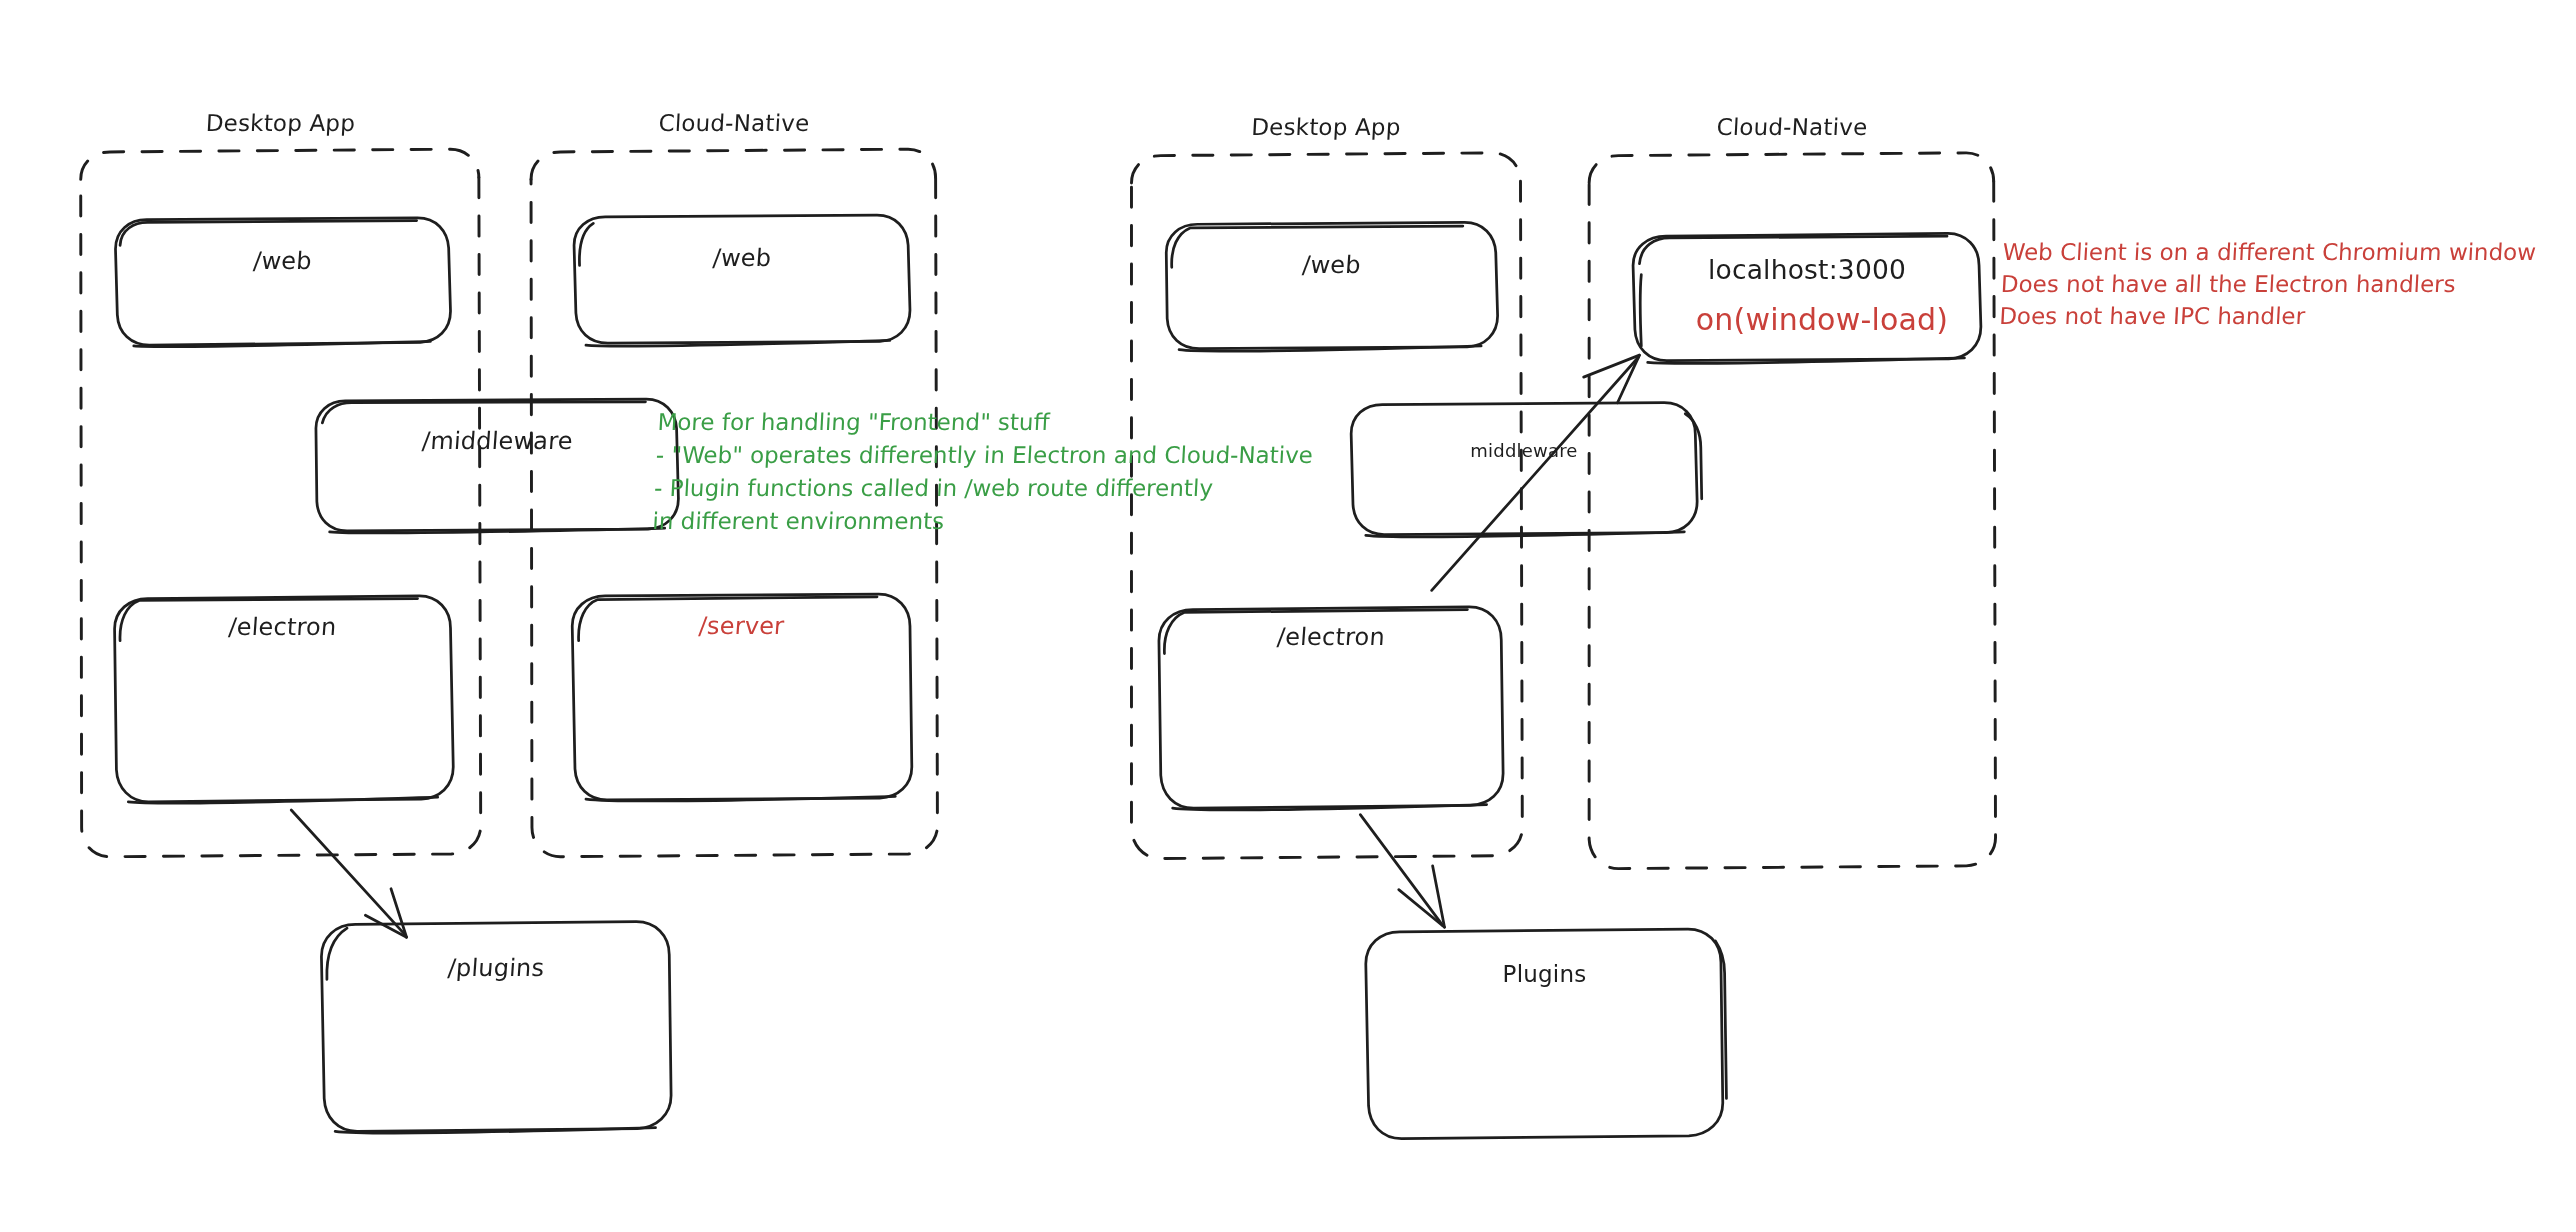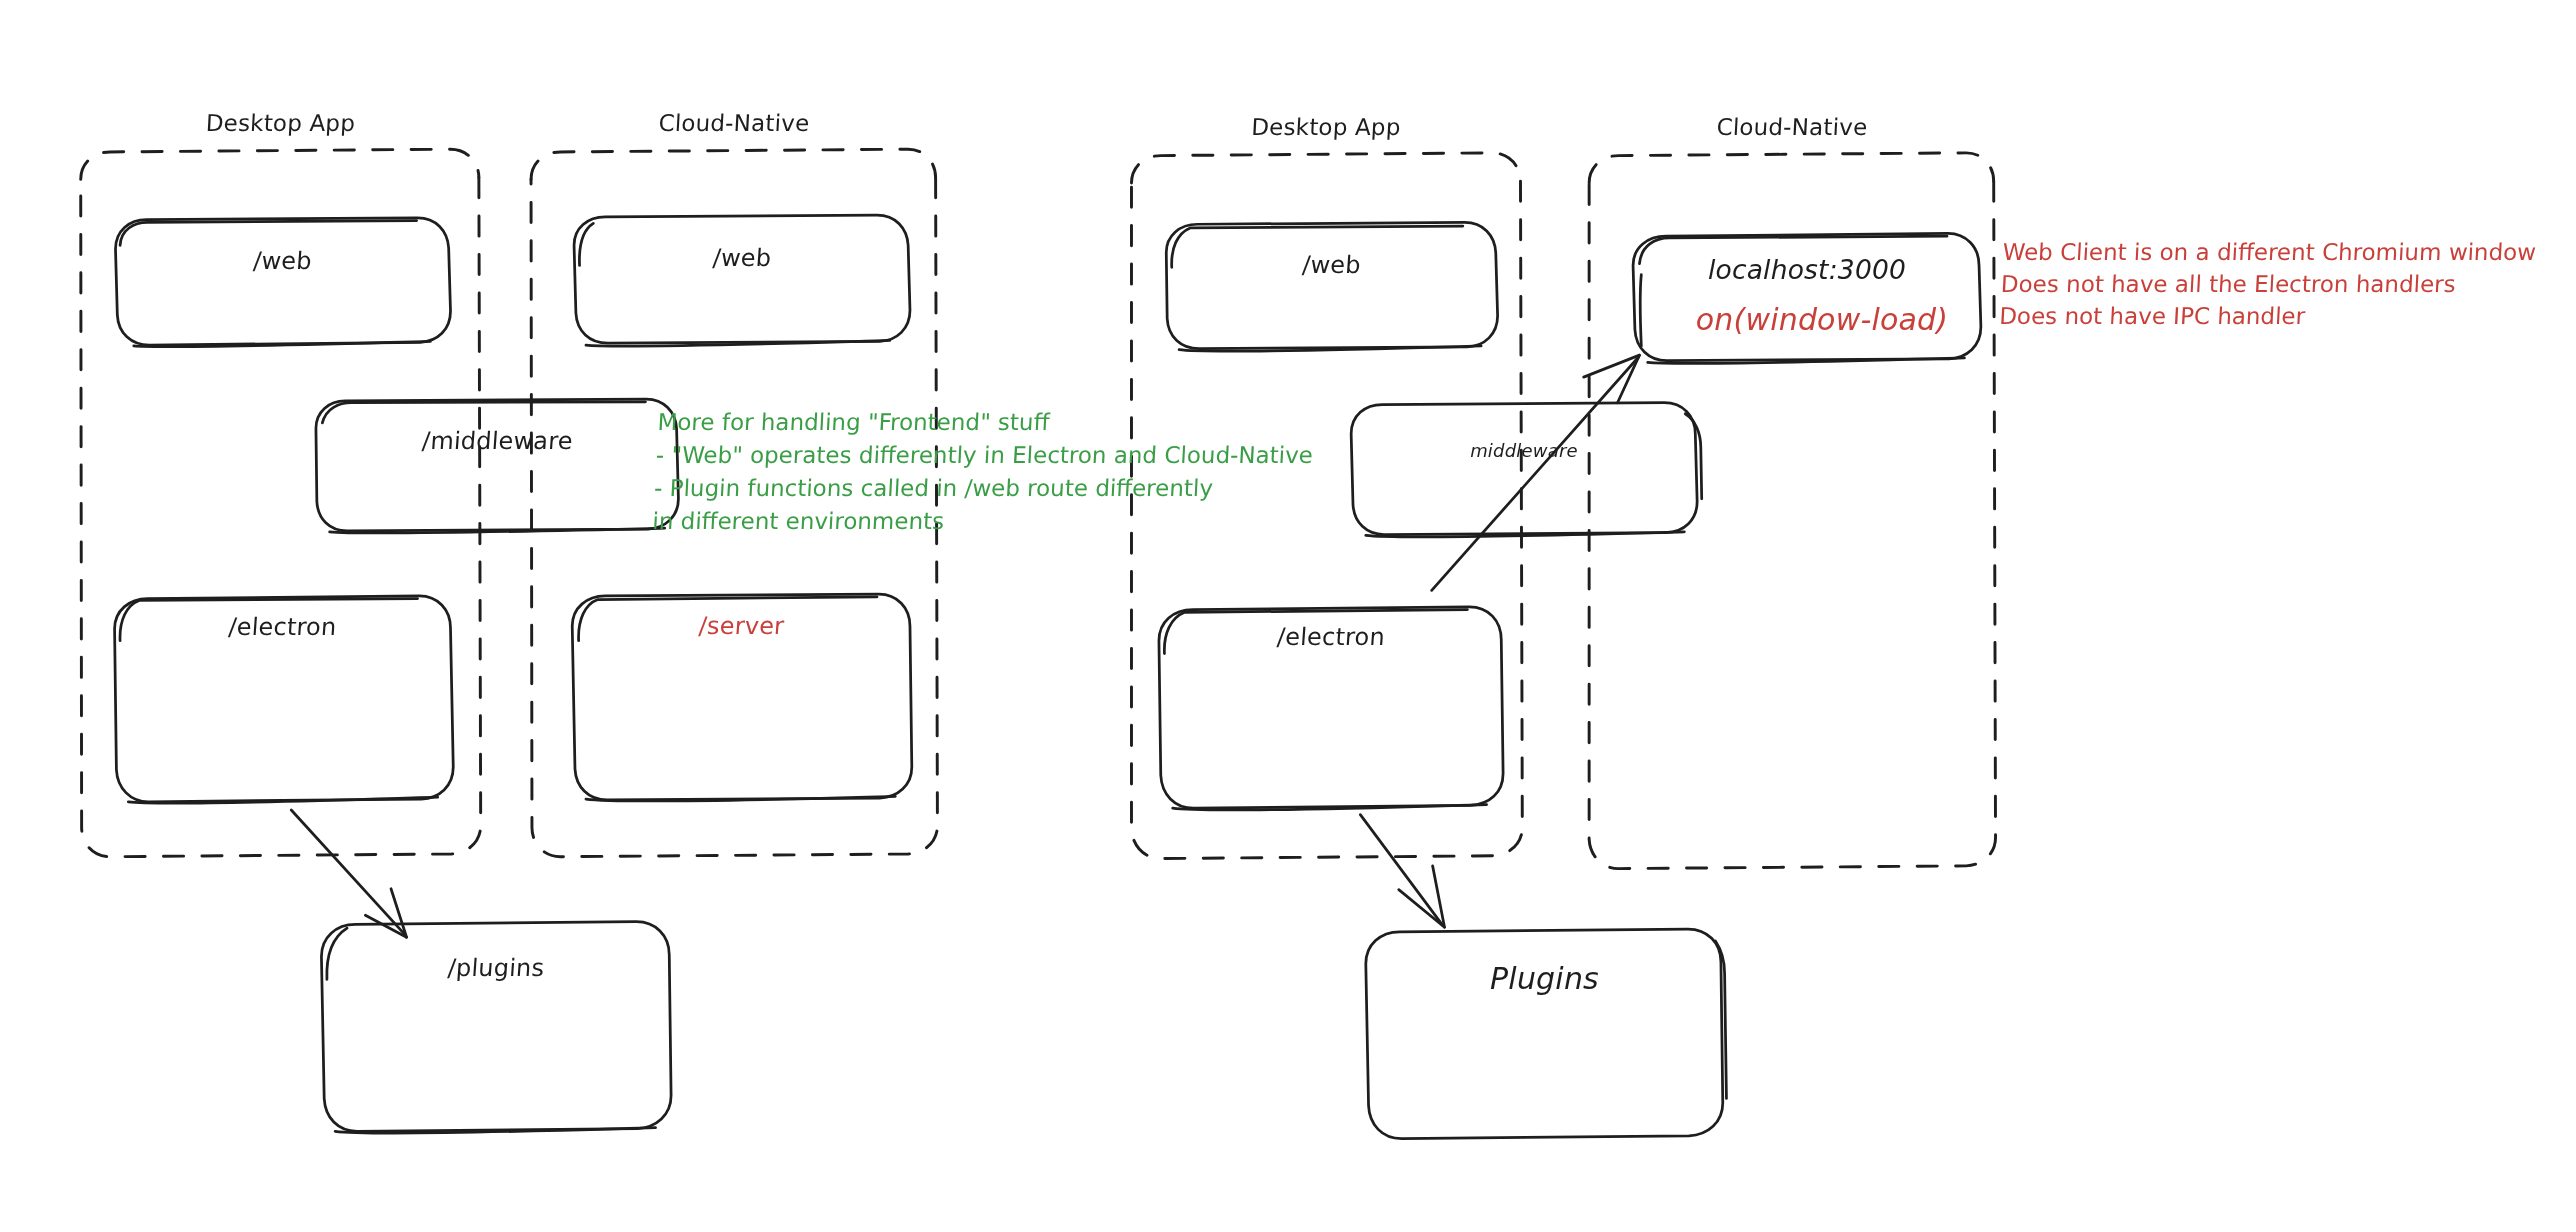--- a/index.html
+++ b/index.html
@@ -35,21 +35,21 @@
   .group-title {
     font-size: 23px;
     text-align: center;
     transform: skewX(-3deg);
   }
   .box-label {
     font-size: 24px;
     text-align: center;
     transform: skewX(-4deg);
   }
-  .box-label.upright { transform: none; font-style: italic; }
+  .box-label.upright { transform: none; }
   .note {
     font-size: 23px;
     line-height: 33px;
     transform: skewX(-3deg);
   }
   .note.green { color: #3a9e46; }
   .note.red   { color: #c9403a; }
   .red-text   { color: #c9403a; }
 </style>
 </head>
@@ -208,21 +208,21 @@
   <div class="label box-label" style="left:1166px; top:251px; width:331px;">/web</div>
 
   <div class="label box-label upright" style="left:1633px; top:254px; width:348px; font-size:26.5px;">localhost:3000</div>
 
   <div class="label box-label upright red-text" style="left:1648px; top:302px; width:348px; font-size:30px;">on(window-load)</div>
 
   <div class="label box-label upright" style="left:1351px; top:440px; width:346px; font-size:18px;">middleware</div>
 
   <div class="label box-label" style="left:1159px; top:623px; width:344px;">/electron</div>
 
-  <div class="label box-label upright" style="left:1366px; top:961px; width:357px; font-size:30px;">Plugins</div>
+  <div class="label box-label upright" style="left:1366px; top:961px; width:357px; font-size:23px;">Plugins</div>
 
   <div class="note red" style="position:absolute; left:2001px; top:236px; width:568px; line-height:32px;">
     <div>Web Client is on a different Chromium window</div>
     <div>Does not have all the Electron handlers</div>
     <div>Does not have IPC handler</div>
   </div>
 
 </div>
 
 

